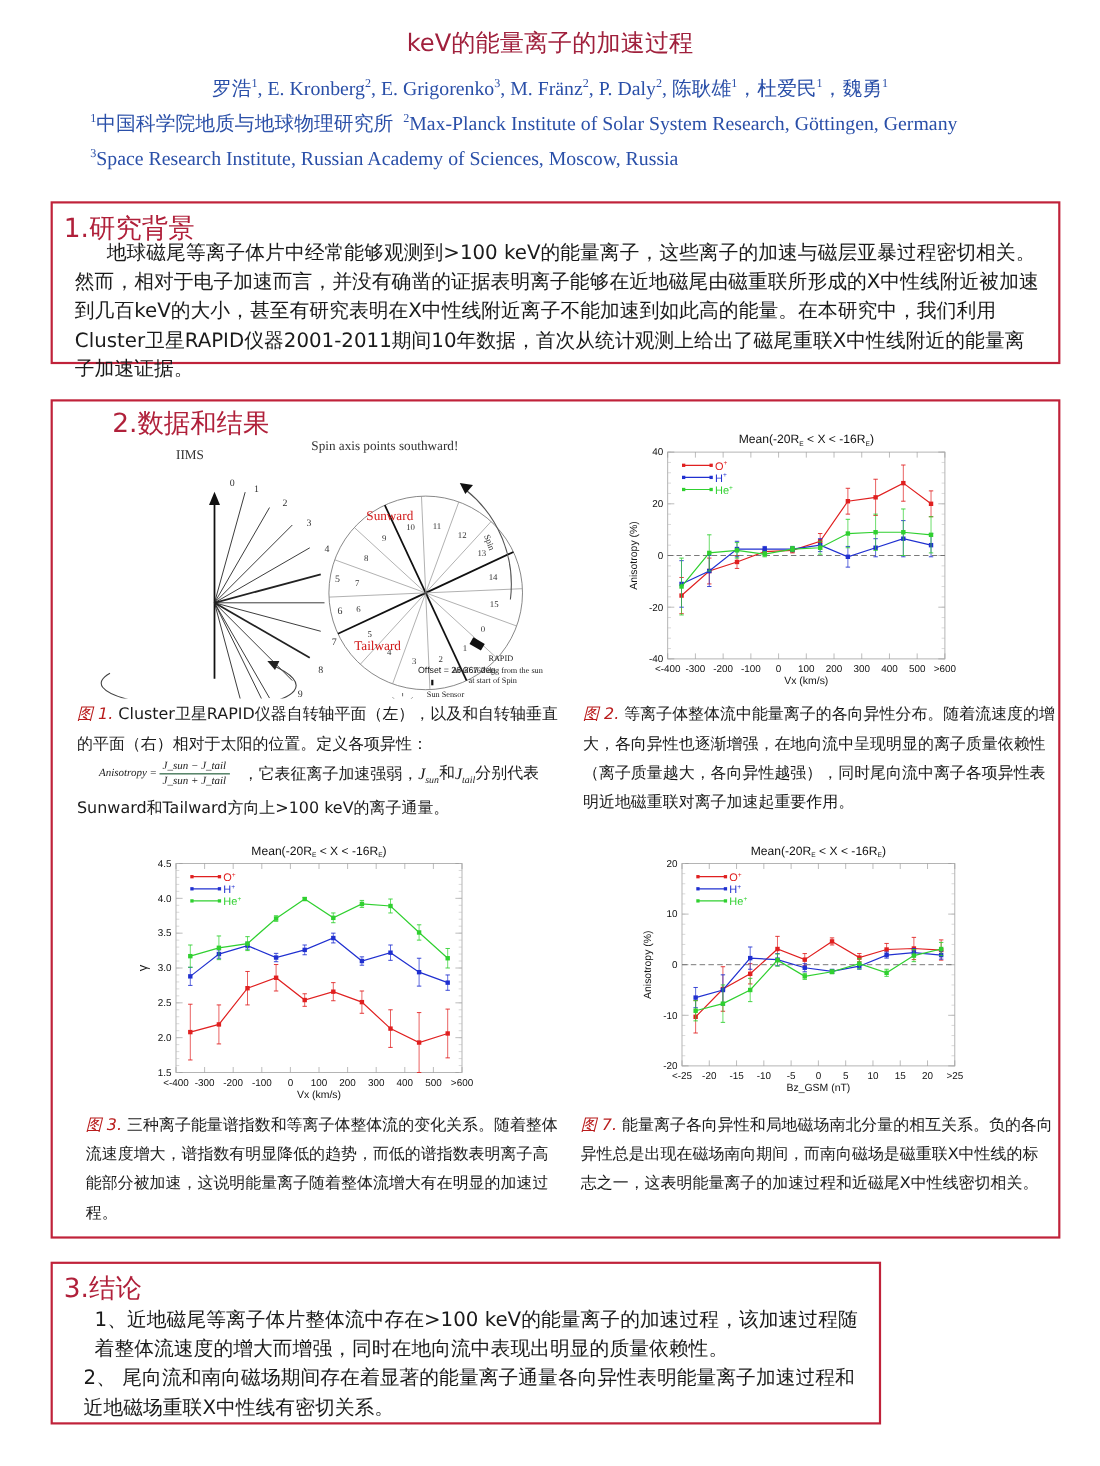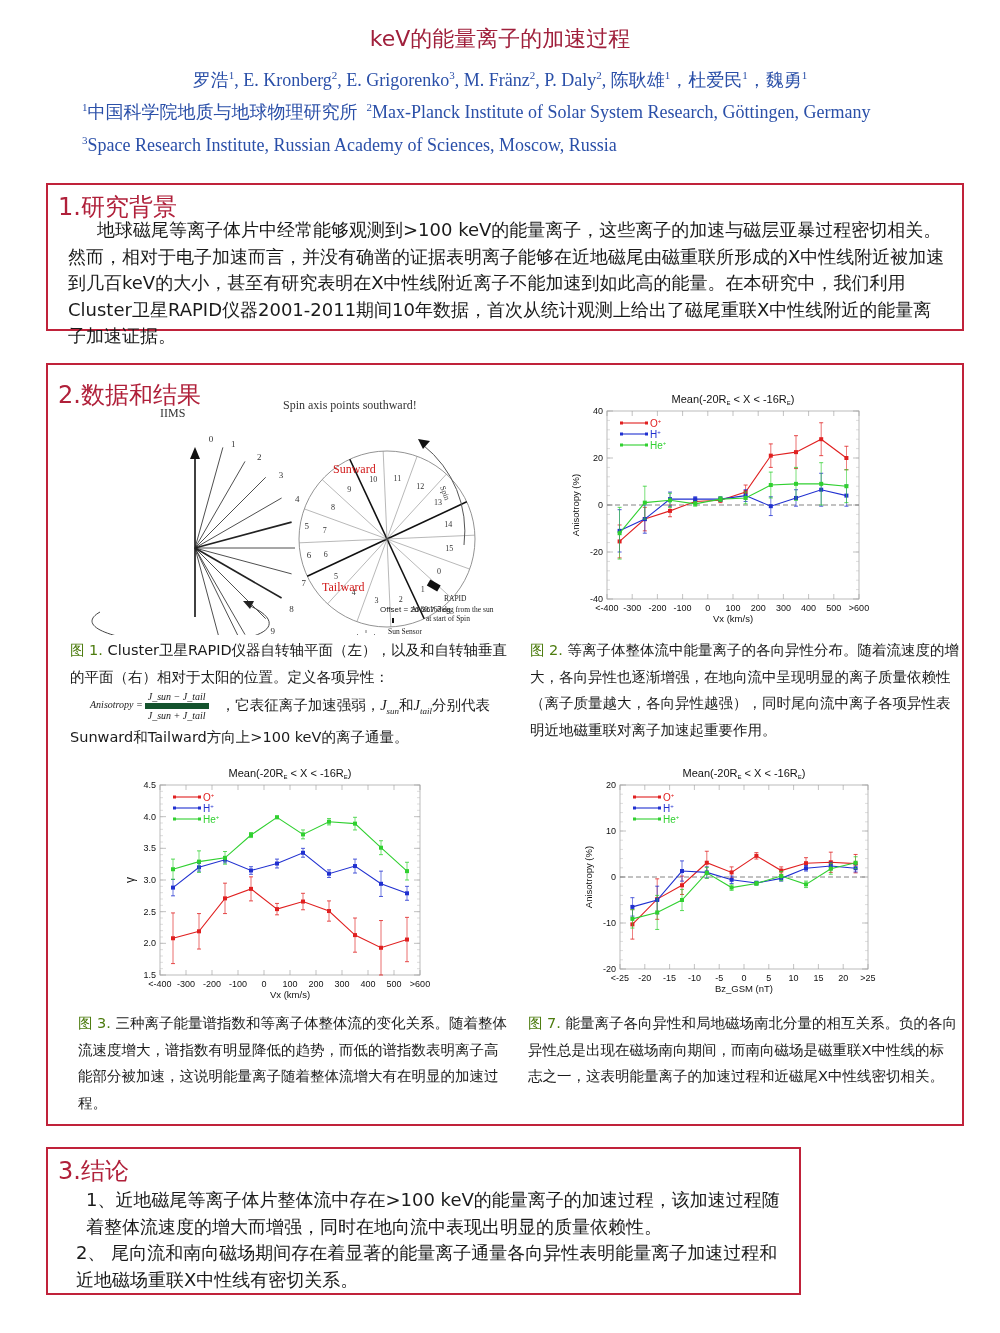--- a/index.html
+++ b/index.html
@@ -11,26 +11,26 @@
   .aff1 { position: absolute; top: 100px; left: 82px; font-size: 18px; color: #2a4fa8; white-space: nowrap; }
   .aff2 { position: absolute; top: 134px; left: 82px; font-size: 18px; color: #2a4fa8; white-space: nowrap; }
   sup { font-size: 11px; vertical-align: 7px; }
   .box { position: absolute; border: 2px solid #c0223a; background: #fff; }
   .box1 { left: 46px; top: 183px; width: 918px; height: 148px; }
   .box2 { left: 46px; top: 363px; width: 918px; height: 763px; }
   .box3 { left: 46px; top: 1147px; width: 755px; height: 148px; }
   .sec-title { position: absolute; left: 10px; top: 6px; font-size: 24px; color: #b0203a; }
   .para { position: absolute; left: 20px; right: 16px; font-size: 18px; line-height: 26.5px; color: #1a1a1a; }
   .caption { position: absolute; font-size: 14.5px; line-height: 26.5px; color: #1a1a1a; }
-  .figlab { color: #4d7c0f; }
+  .figlab { color: #b91c1c; font-style: italic; }
   svg text { font-family: "Liberation Sans", "DejaVu Sans", sans-serif; }
   .svgserif text { font-family: "Liberation Serif", "DejaVu Serif", serif; }
   .formula { font-family: "Liberation Serif", serif; font-style: italic; font-size: 10px; display: inline-block; vertical-align: middle; }
   .frac { display: inline-block; vertical-align: middle; text-align: center; margin-left: 2px; }
-  .frac .num { display: block; border-bottom: 6px solid #14532d; padding: 0 3px; line-height: 13px; }
+  .frac .num { display: block; border-bottom: 1px solid #14532d; padding: 0 3px; line-height: 13px; }
   .frac .den { display: block; line-height: 13px; padding: 0 3px; }
   .ital { font-family: "Liberation Serif", serif; font-style: italic; }
   .ital sub { font-size: 9px; }
 </style>
 </head>
 <body>
 
 <div class="title">keV的能量离子的加速过程</div>
 
 <div class="authors serif">
@@ -44,21 +44,21 @@
 <div class="aff2 serif">
   <sup>3</sup><span>Space Research Institute, Russian Academy of Sciences, Moscow, Russia</span>
 </div>
 
 <div class="box box1">
   <div class="sec-title">1.研究背景</div>
   <div class="para" style="top:32px; text-indent:29px;">地球磁尾等离子体片中经常能够观测到&gt;100 keV的能量离子，这些离子的加速与磁层亚暴过程密切相关。然而，相对于电子加速而言，并没有确凿的证据表明离子能够在近地磁尾由磁重联所形成的X中性线附近被加速到几百keV的大小，甚至有研究表明在X中性线附近离子不能加速到如此高的能量。在本研究中，我们利用Cluster卫星RAPID仪器2001-2011期间10年数据，首次从统计观测上给出了磁尾重联X中性线附近的能量离子加速证据。</div>
 </div>
 
 <div class="box box2">
-  <div class="sec-title" style="top:14px;">2.数据和结果</div>
+  <div class="sec-title" style="top:4px;margin-left:44px;">2.数据和结果</div>
 
   <svg class="svgserif" style="position:absolute; left:30px; top:30px;" width="440" height="240">
 
     <text x="82" y="22" font-size="12" fill="#333">IIMS</text>
     <g id="iims-fan">
         <line x1="117" y1="222" x2="117" y2="60" stroke="#111" stroke-width="1.6"></line>
         <polygon points="112,64 122,64 117,52" fill="#111"></polygon>
         <text x="130.75695518672384" y="47.15075117699688" font-size="9" fill="#333">0</text>
         <line x1="117" y1="153" x2="167" y2="66.39745962155614" stroke="#222" stroke-width="0.8"></line>
         <text x="152.99186938124421" y="52.383783207533114" font-size="9" fill="#333">1</text>

